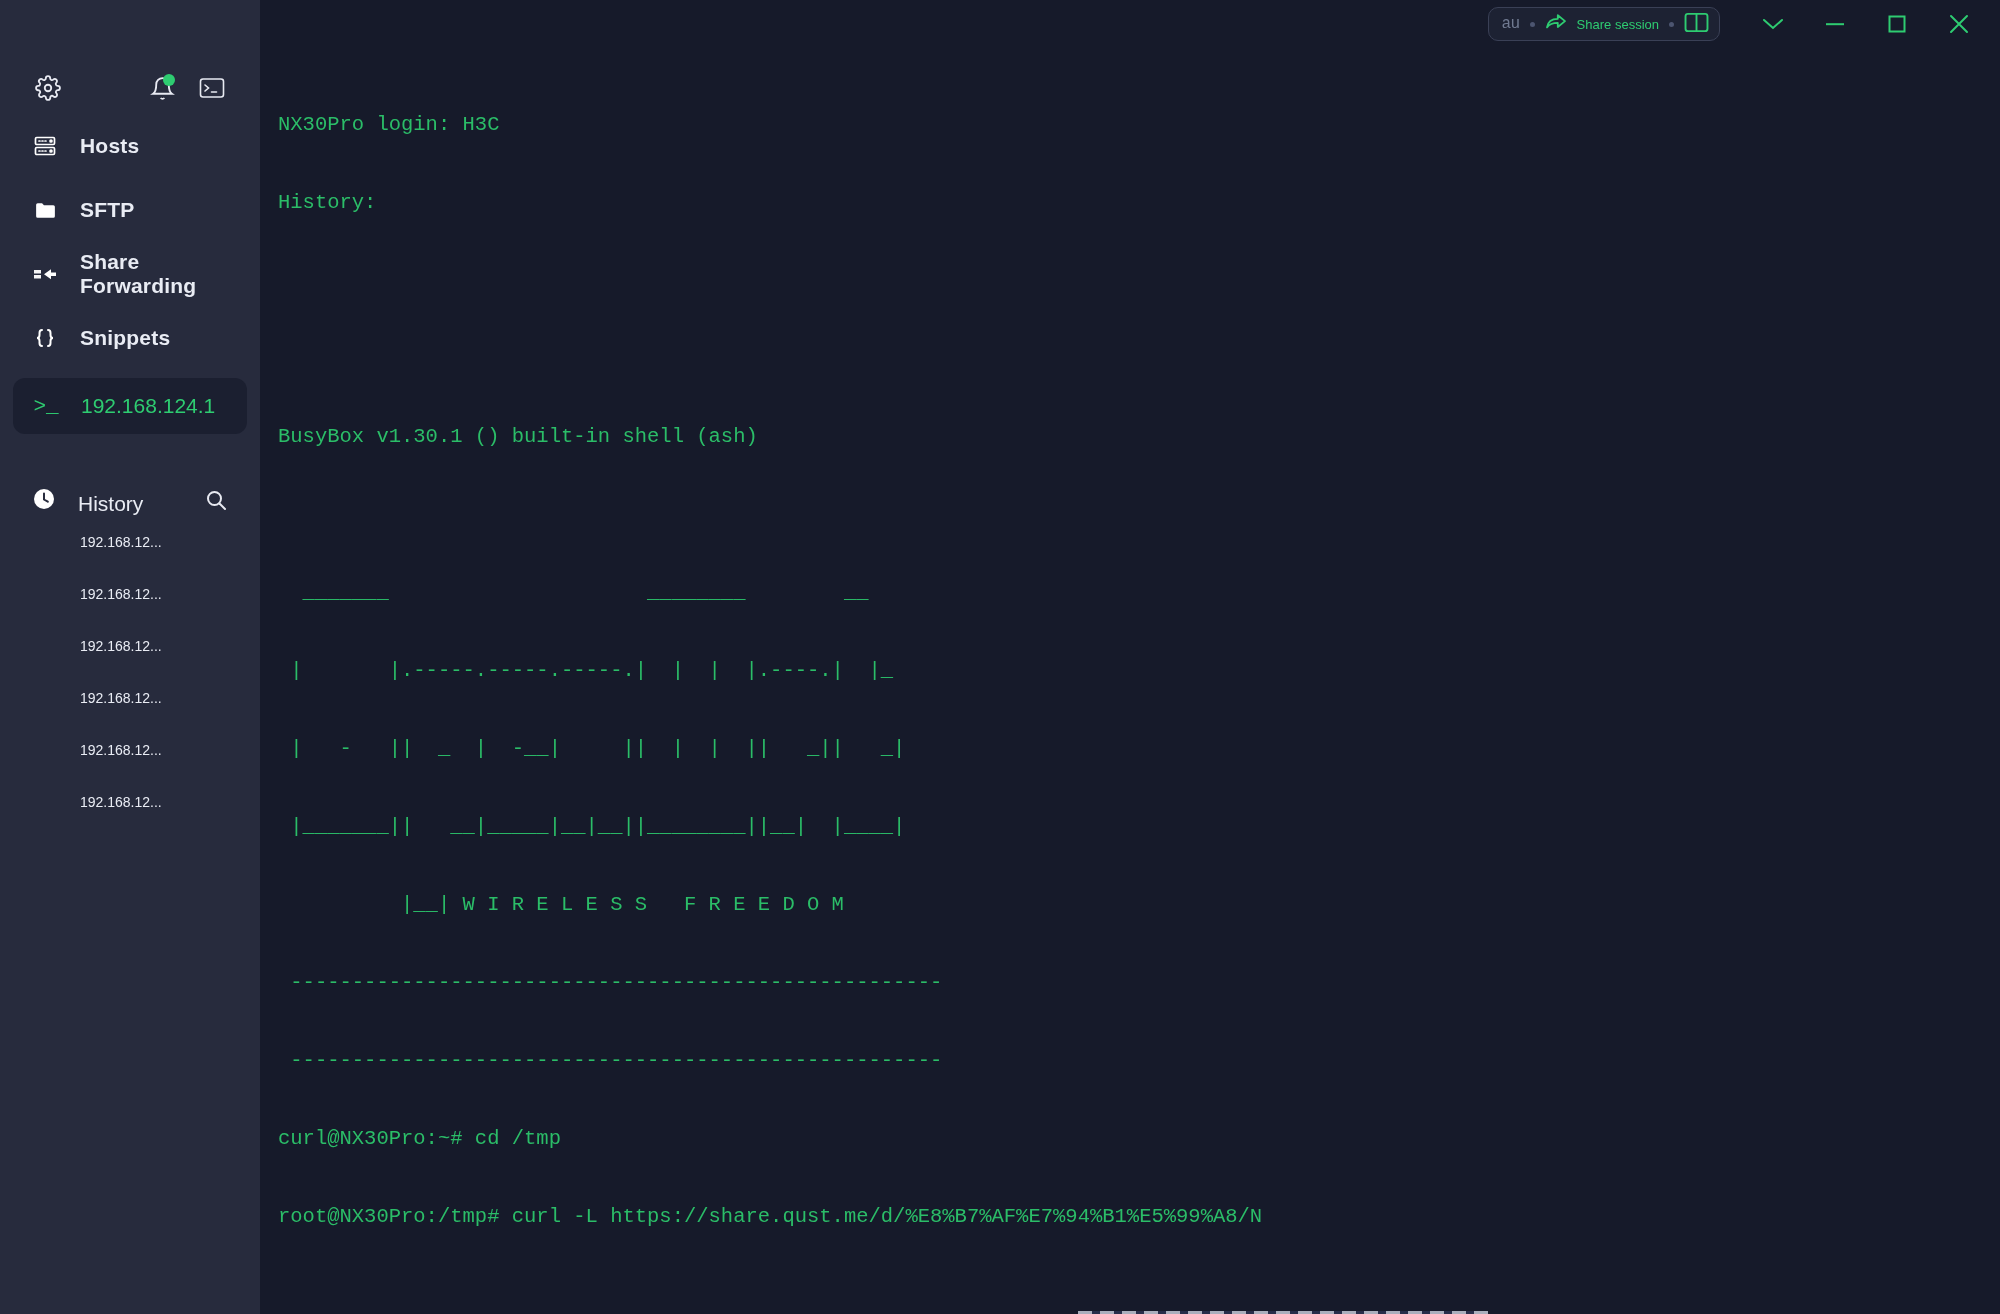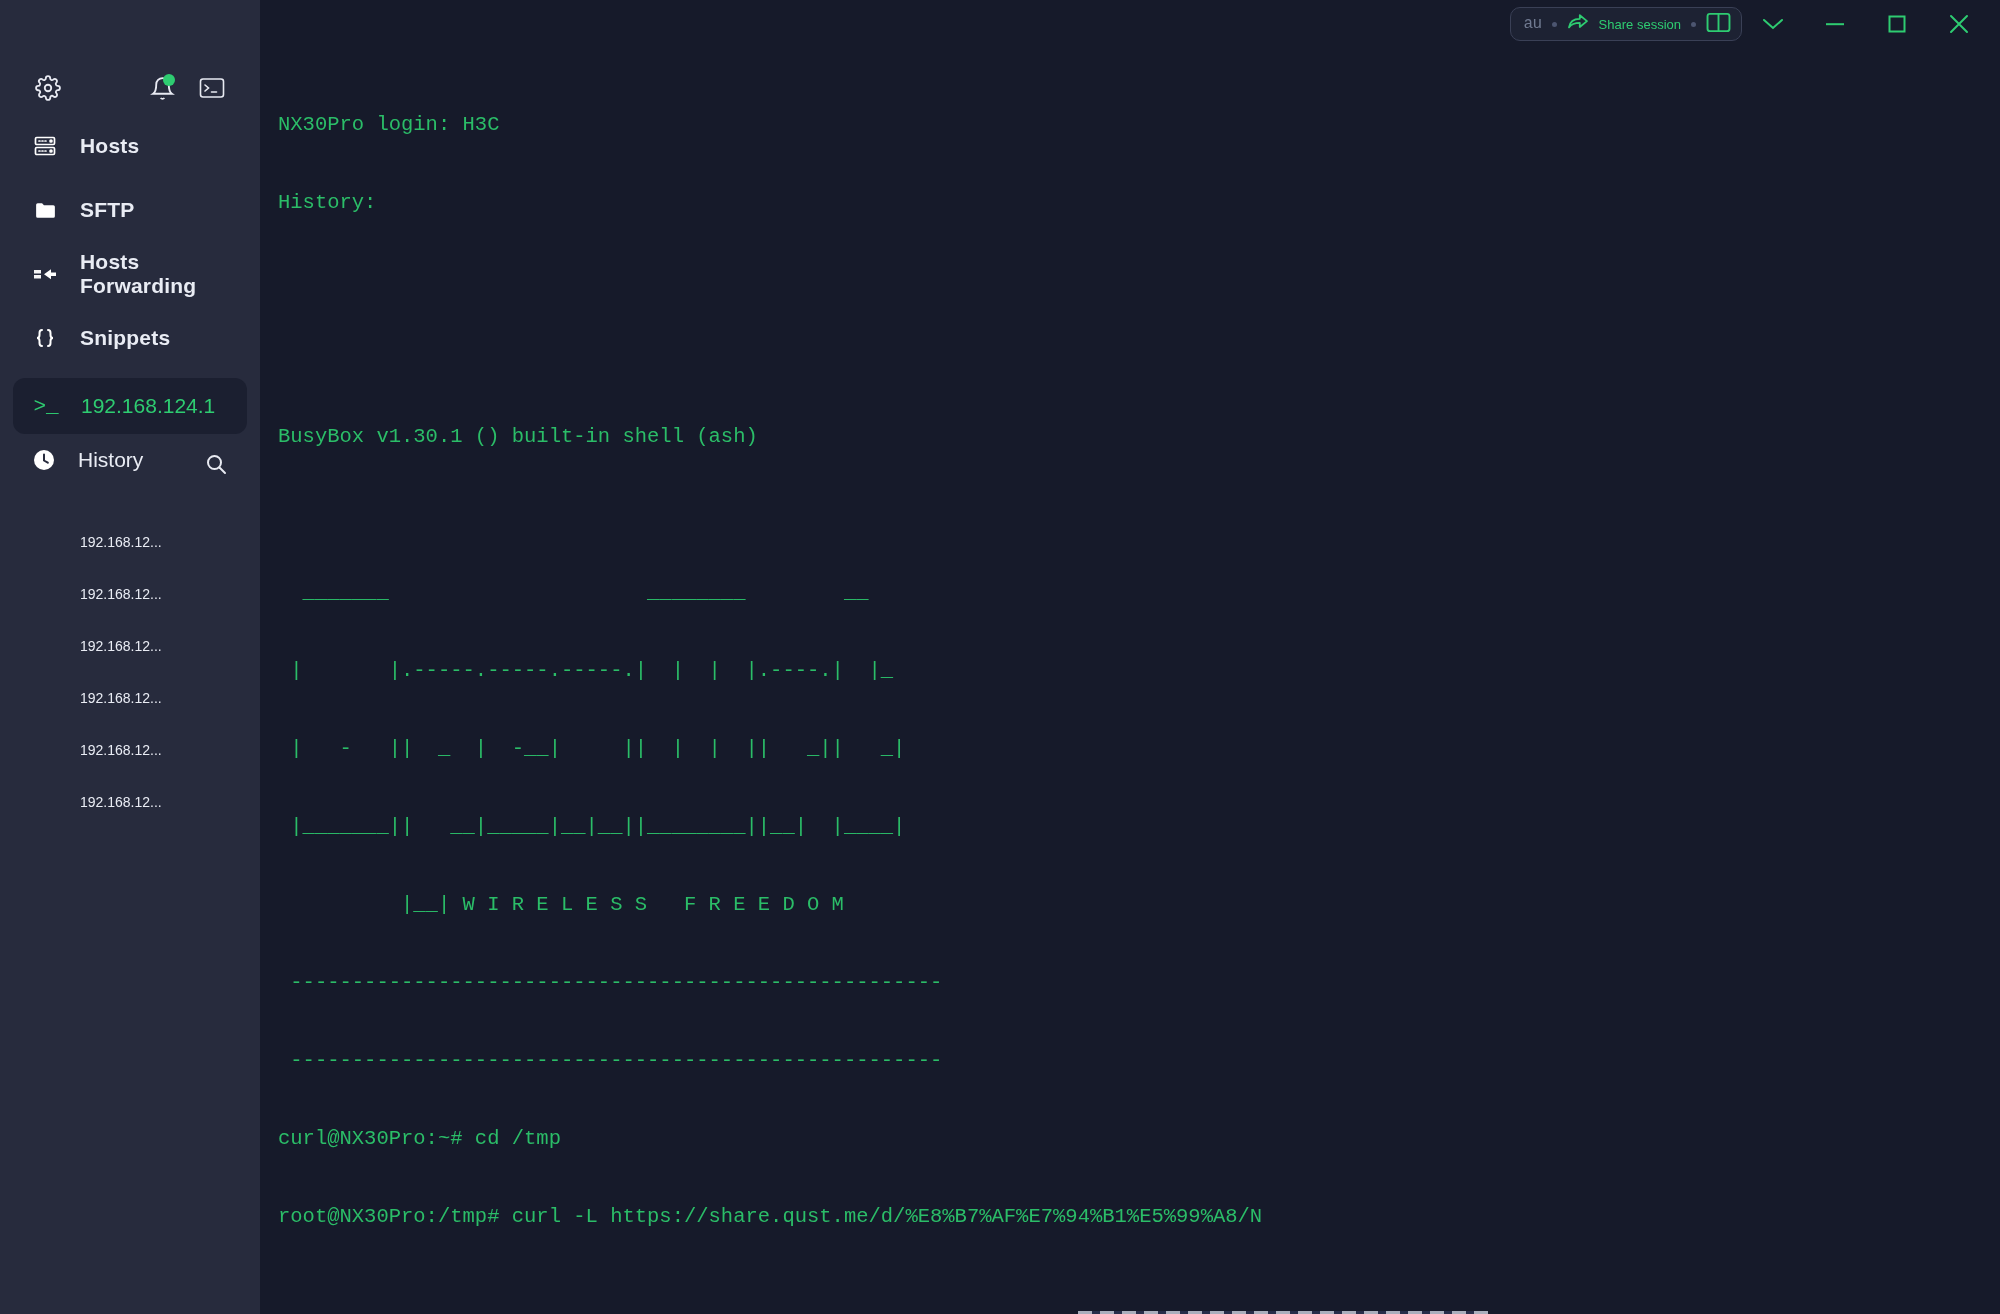--- a/index.html
+++ b/index.html
@@ -81,21 +81,21 @@
   .session-item .sess-ico {
     font-family: "Liberation Mono", monospace;
     font-size: 21px;
     color: #2ecc71;
     width: 26px;
     text-align: center;
   }
 
   .history-header {
     display: flex;
-    align-items: flex-start;
+    align-items: flex-end;
     height: 68px;
     padding: 0 28px 0 32px;
     gap: 22px;
     color: #e9ecf4;
     font-size: 21px;
     margin-top: 14px;
   }
   .history-header .hh-spacer { flex: 1; }
   .hist-item {
     height: 52px;
@@ -127,20 +127,21 @@
   }
   #share-pill {
     display: flex;
     align-items: center;
     gap: 10px;
     border: 1px solid #3a4056;
     border-radius: 10px;
     height: 34px;
     padding: 0 10px 0 12px;
     background: #1d2233;
+    margin-right: 22px;
   }
   .pill-au {
     color: #707a91;
     font-family: "Liberation Mono", monospace;
     font-size: 16px;
     letter-spacing: -.5px;
   }
   .pill-dot {
     width: 5px; height: 5px; border-radius: 50%;
     background: #4c5570;
@@ -232,21 +233,21 @@
       <span class="nv-label">SFTP</span>
     </div>
 
     <div class="nav-item">
       <span class="nv-ico">
         <svg width="26" height="22" viewBox="0 0 26 22" fill="#ffffff">
           <path d="M2 7h7v3.5H2zM2 12h7v3.5H2z" opacity=".95"></path>
           <path d="M12 11.2l7-5v3.3h5v3.4h-5v3.3z"></path>
         </svg>
       </span>
-      <span class="nv-label">Hosts Forwarding</span>
+      <span class="nv-label">Share Forwarding</span>
     </div>
 
     <div class="nav-item">
       <span class="nv-ico">
         <svg width="24" height="24" viewBox="0 0 24 24" fill="none" stroke="#ffffff" stroke-width="2" stroke-linecap="round">
           <path d="M9 4c-2 0-2.5 1.2-2.5 3v2c0 1.8-.8 3-2.5 3 1.7 0 2.5 1.2 2.5 3v2c0 1.8.5 3 2.5 3"></path>
           <path d="M15 4c2 0 2.5 1.2 2.5 3v2c0 1.8.8 3 2.5 3-1.7 0-2.5 1.2-2.5 3v2c0 1.8-.5 3-2.5 3"></path>
         </svg>
       </span>
       <span class="nv-label">Snippets</span>

